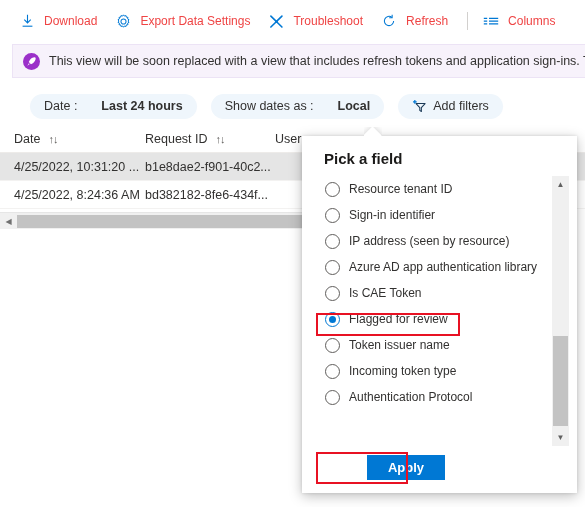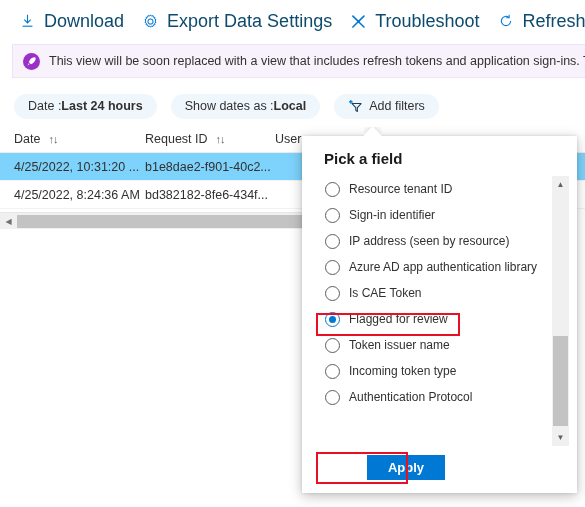--- a/index.html
+++ b/index.html
@@ -24,22 +24,22 @@
     padding-left: 14px;
     background: #ffffff;
     white-space: nowrap;
     overflow: hidden;
   }
   .cmd {
     display: inline-flex; align-items: center;
     height: 30px;
     padding: 0 9px 0 2px;
     margin-right: 4px;
-    font-size: 18px;
-    color: #0c4a6e;
+    font-size: 12px;
+    color: #ef4444;
     cursor: pointer;
     flex: 0 0 auto;
   }
   .cmd .ico {
     width: 22px; height: 18px;
     display: inline-flex; align-items: center; justify-content: center;
     margin-right: 6px;
     color: #0078d4;
     flex: 0 0 auto;
   }
@@ -71,35 +71,35 @@
   .banner-text {
     font-size: 12.5px; color: #323130;
     white-space: nowrap;
   }
 
   
   .filterbar {
     position: absolute; left: 0; top: 88px;
     width: 464px; height: 36px;
     display: flex; align-items: center;
-    padding-left: 14px;
+    padding-left: 30px;
   }
   .pill {
     display: inline-flex; align-items: center;
     height: 25px;
     padding: 0 14px;
     border-radius: 13px;
     background: #eff6fc;
     font-size: 12.5px;
     color: #323130;
     margin-right: 14px;
     cursor: pointer;
     white-space: nowrap;
   }
-  .pill b { font-weight: bold; }
+  .pill b { font-weight: bold; margin-left: 24px; }
   .pill .pill-ico {
     margin-right: 6px;
     display: inline-flex; align-items: center;
     color: #0078d4;
   }
 
   
   .table-wrap {
     position: absolute; left: 0; top: 126px;
     width: 585px;
@@ -127,21 +127,21 @@
 
   .trow {
     height: 28px;
     display: flex; align-items: center;
     padding-left: 14px;
     font-size: 12.5px;
     color: #323130;
     border-bottom: 1px solid #f3f2f1;
     cursor: pointer;
   }
-  .trow.hover { background: #7dd3fc; }
+  .trow.hover { background: #e5e5e5; }
   .td { flex: 0 0 auto; white-space: nowrap; overflow: hidden; }
 
   
   .hscroll {
     position: absolute; left: 0; top: 212px;
     width: 306px; height: 17px;
     background: #f0f0f0;
     display: flex; align-items: center;
     border-top: 1px solid #e6e6e6;
   }

